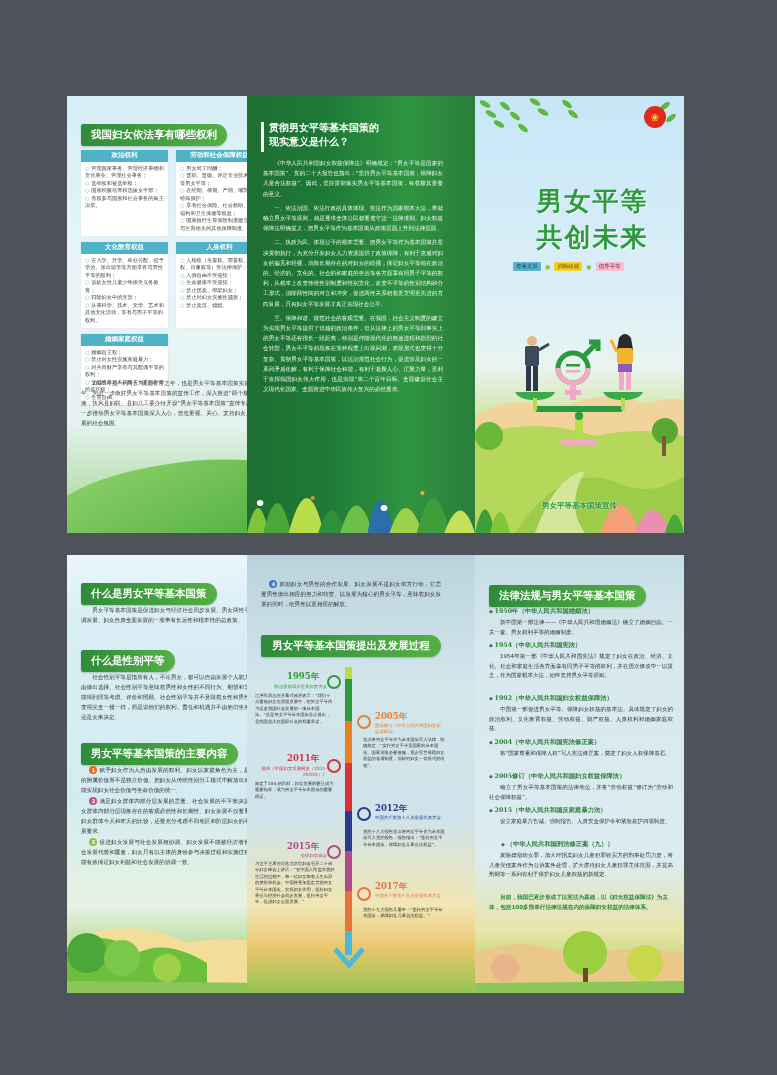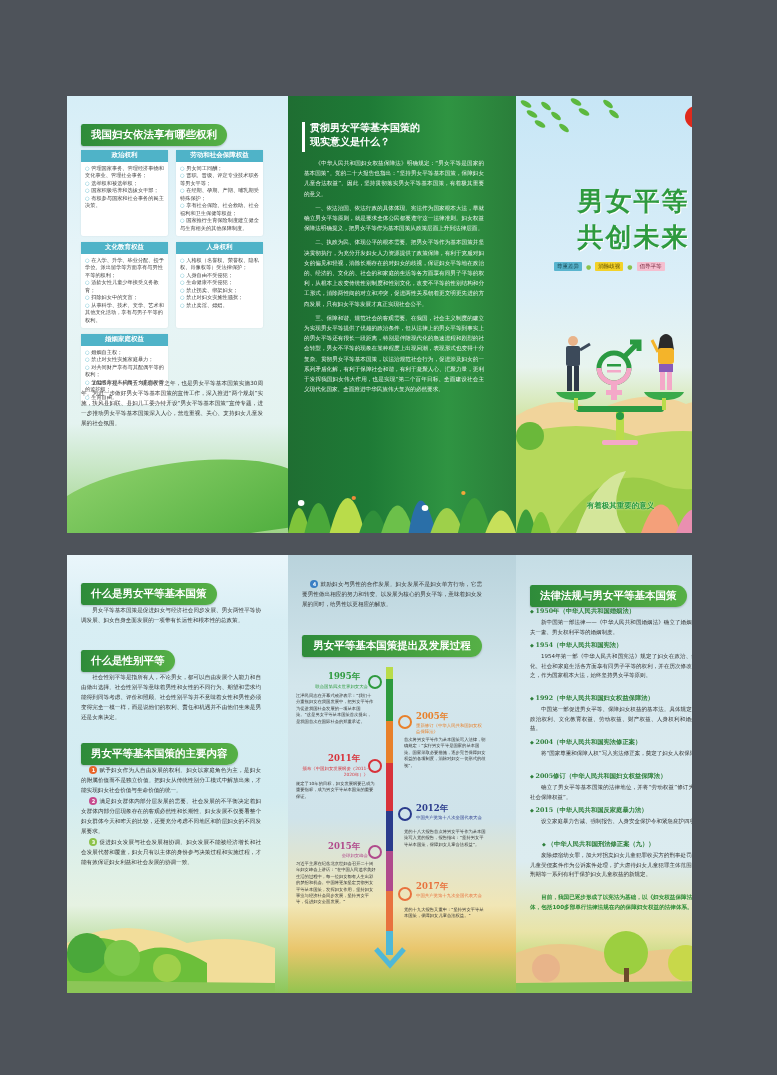--- a/index.html
+++ b/index.html
@@ -1,21 +1,21 @@
 <!DOCTYPE html>
 <html><head>
 <meta charset="utf-8">
 <style>
 *{box-sizing:border-box;margin:0;padding:0}
 html,body{width:777px;height:1075px;overflow:hidden}
 body{background:#4e535a;font-family:"DejaVu Sans","Liberation Sans",sans-serif;position:relative;color:#333}
 .sheet{position:absolute;left:67px;width:625px;display:flex;overflow:hidden}
 .sheet.top{top:96px;height:437px}
 .sheet.bot{top:555px;height:438px}
-.panel{position:relative;width:221px;height:100%;overflow:hidden;flex:none}
+.panel{position:relative;width:180px;height:100%;overflow:hidden;flex:none}
 .panel:nth-child(2){width:228px}
 .panel:nth-child(3){width:209px}
 
 .p-rights{background:linear-gradient(180deg,#d6eef7 0%,#e8f5f8 40%,#e4f3f0 75%,#9fd487 100%)}
 .p-rights .hill{position:absolute;left:-20px;bottom:-10px;width:260px;height:80px;background:linear-gradient(160deg,#8fd16b,#4fae3e);border-radius:60% 60% 0 0;transform:rotate(-8deg)}
 .green-pill{display:inline-block;background:linear-gradient(90deg,#2e8b3a,#56b046);color:#fff;font-family:"DejaVu Serif","Liberation Serif",serif;font-weight:bold;font-size:10.5px;padding:4px 10px;border-radius:3px 14px 14px 3px;box-shadow:0 1px 2px rgba(0,0,0,.2)}
 .p-rights .title{position:absolute;left:14px;top:28px}
 .rgrid{position:absolute;left:14px;top:54px;width:182px;display:grid;grid-template-columns:1fr 1fr;gap:6px 8px}
 .rbox{background:#fff;border-radius:2px;box-shadow:0 0 2px rgba(0,0,0,.08);font-size:5.2px;line-height:7.5px;color:#444}
 .rbox .hd{background:#4fb3c8;color:#fff;text-align:center;font-family:"DejaVu Serif","Liberation Serif",serif;font-weight:bold;font-size:6.5px;padding:2px 0}
@@ -218,21 +218,21 @@
       <rect x="144" y="86" width="5" height="18" fill="#f4a8c8"></rect>
       <rect x="151" y="86" width="5" height="18" fill="#f4a8c8"></rect>
       <path d="M142 66 L136 54" stroke="#f4b42a" stroke-width="3"></path>
 
       <path d="M0 247 Q10 200 20 247Z" fill="#3d9e3a"></path>
       <path d="M15 247 Q25 205 35 247Z" fill="#7fc43a"></path>
       <path d="M125 247 Q145 190 165 247Z" fill="#f4a07a"></path>
       <path d="M160 247 Q178 200 195 247Z" fill="#e98fb0"></path>
       <path d="M190 247 Q200 210 209 247Z" fill="#4aa83a"></path>
     </svg>
-    <div class="cover-foot">有着极其重要的意义</div>
+    <div class="cover-foot">男女平等基本国策宣传</div>
   </div>
 </div>
 
 <div class="sheet bot">
 
   <div class="panel p-what">
     <div class="sec green-pill" style="top:28px">什么是男女平等基本国策</div>
     <div class="txt" style="top:50px">男女平等基本国策是促进妇女与经济社会同步发展、男女两性平等协调发展、妇女自身全面发展的一项带有长远性和根本性的总政策。</div>
     <div class="sec green-pill" style="top:95px">什么是性别平等</div>
     <div class="txt" style="top:117px">社会性别平等是指所有人，不论男女，都可以自由发展个人能力和自由做出选择。社会性别平等意味着男性和女性的不同行为、期望和需求均能得到同等考虑、评价和照顾。社会性别平等并不意味着女性和男性必须变得完全一模一样，而是说他们的权利、责任和机遇并不由他们生来是男还是女来决定。</div>

